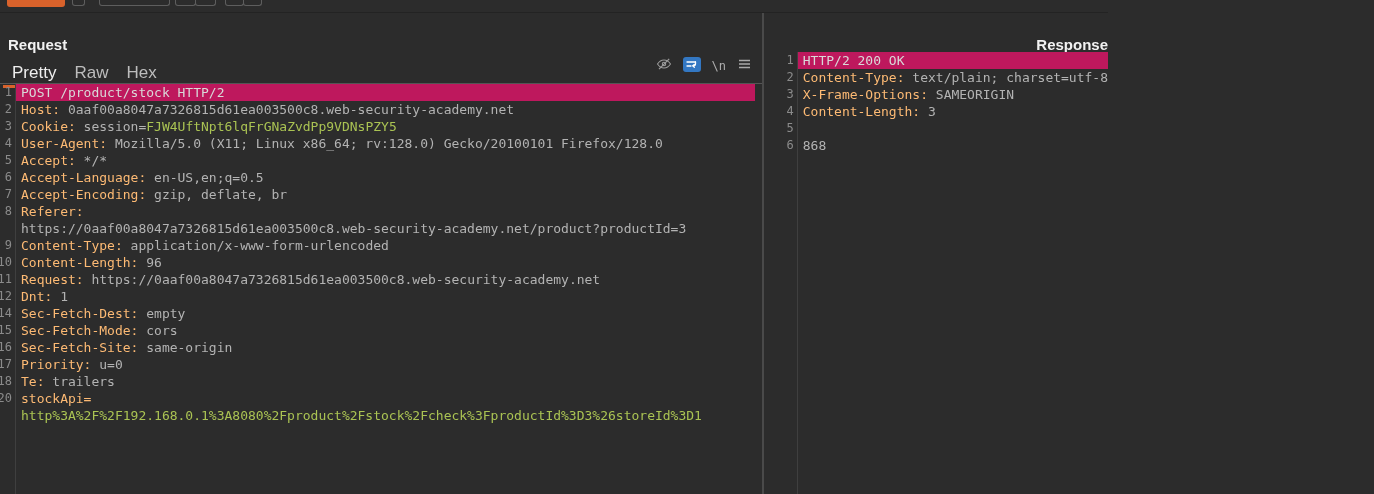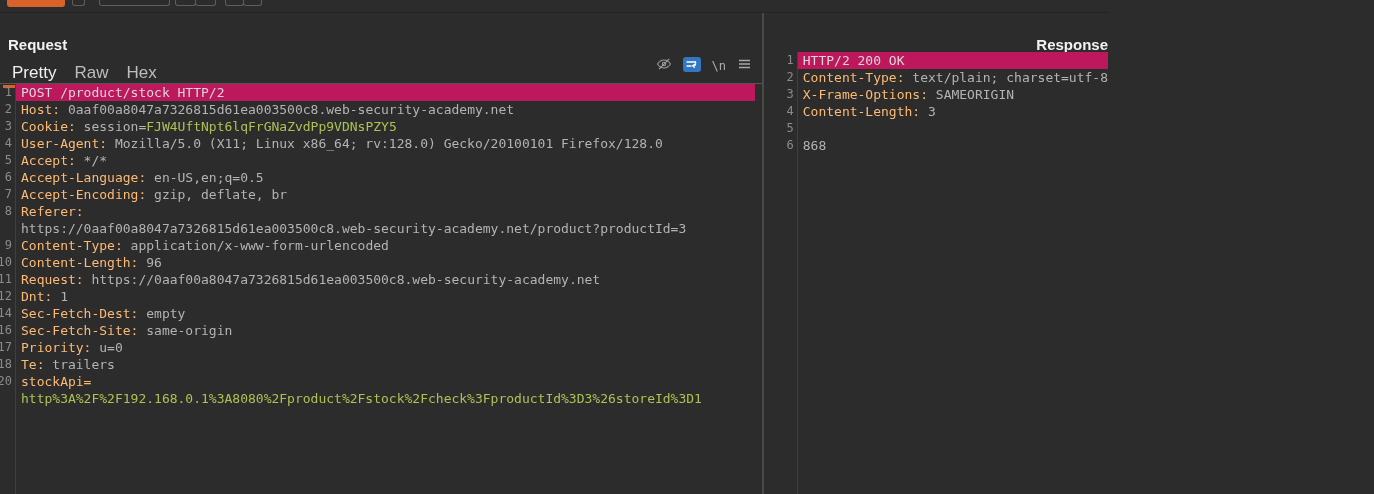--- a/index.html
+++ b/index.html
@@ -152,20 +152,24 @@
           </div>
           <div class="row">
             <span class="ln">12</span>
             <span class="code"><span class="seg-h">Dnt:</span><span class="seg-v"> 1</span></span>
           </div>
           <div class="row">
             <span class="ln">14</span>
             <span class="code"><span class="seg-h">Sec-Fetch-Dest:</span><span class="seg-v"> empty</span></span>
           </div>
           <div class="row">
+            <span class="ln">15</span>
+            <span class="code"><span class="seg-h">Sec-Fetch-Mode:</span><span class="seg-v"> cors</span></span>
+          </div>
+          <div class="row">
             <span class="ln">16</span>
             <span class="code"><span class="seg-h">Sec-Fetch-Site:</span><span class="seg-v"> same-origin</span></span>
           </div>
           <div class="row">
             <span class="ln">17</span>
             <span class="code"><span class="seg-h">Priority:</span><span class="seg-v"> u=0</span></span>
           </div>
           <div class="row">
             <span class="ln">18</span>
             <span class="code"><span class="seg-h">Te:</span><span class="seg-v"> trailers</span></span>

